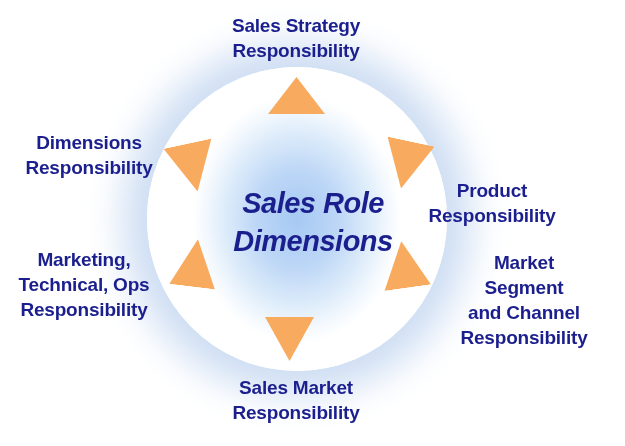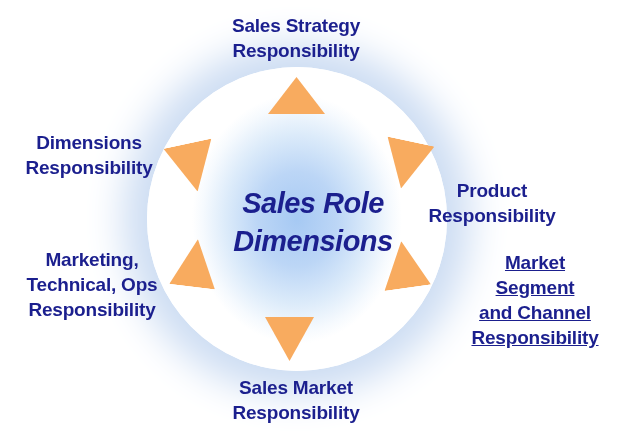--- a/index.html
+++ b/index.html
@@ -80,27 +80,27 @@
 
   <div class="center-title" style="left:296px; top:184px;margin-left:17px;">Sales Role
 Dimensions</div>
 
   <div class="label" style="left:296px; top:13px;">Sales Strategy
 Responsibility</div>
 
   <div class="label" style="left:492px; top:130px;margin-top:48px;">Product
 Responsibility</div>
 
-  <div class="label" style="left:535px; top:250px;text-decoration:underline;">Market Segment
+  <div class="label" style="left:524px; top:250px;">Market Segment
 and Channel
 Responsibility</div>
 
   <div class="label" style="left:296px; top:375px;">Sales Market
 Responsibility</div>
 
-  <div class="label" style="left:92px; top:247px;">Marketing,
+  <div class="label" style="left:84px; top:247px;">Marketing,
 Technical, Ops
 Responsibility</div>
 
   <div class="label" style="left:89px; top:130px;">Dimensions
 Responsibility</div>
 
 </div>
 
 </body></html>

